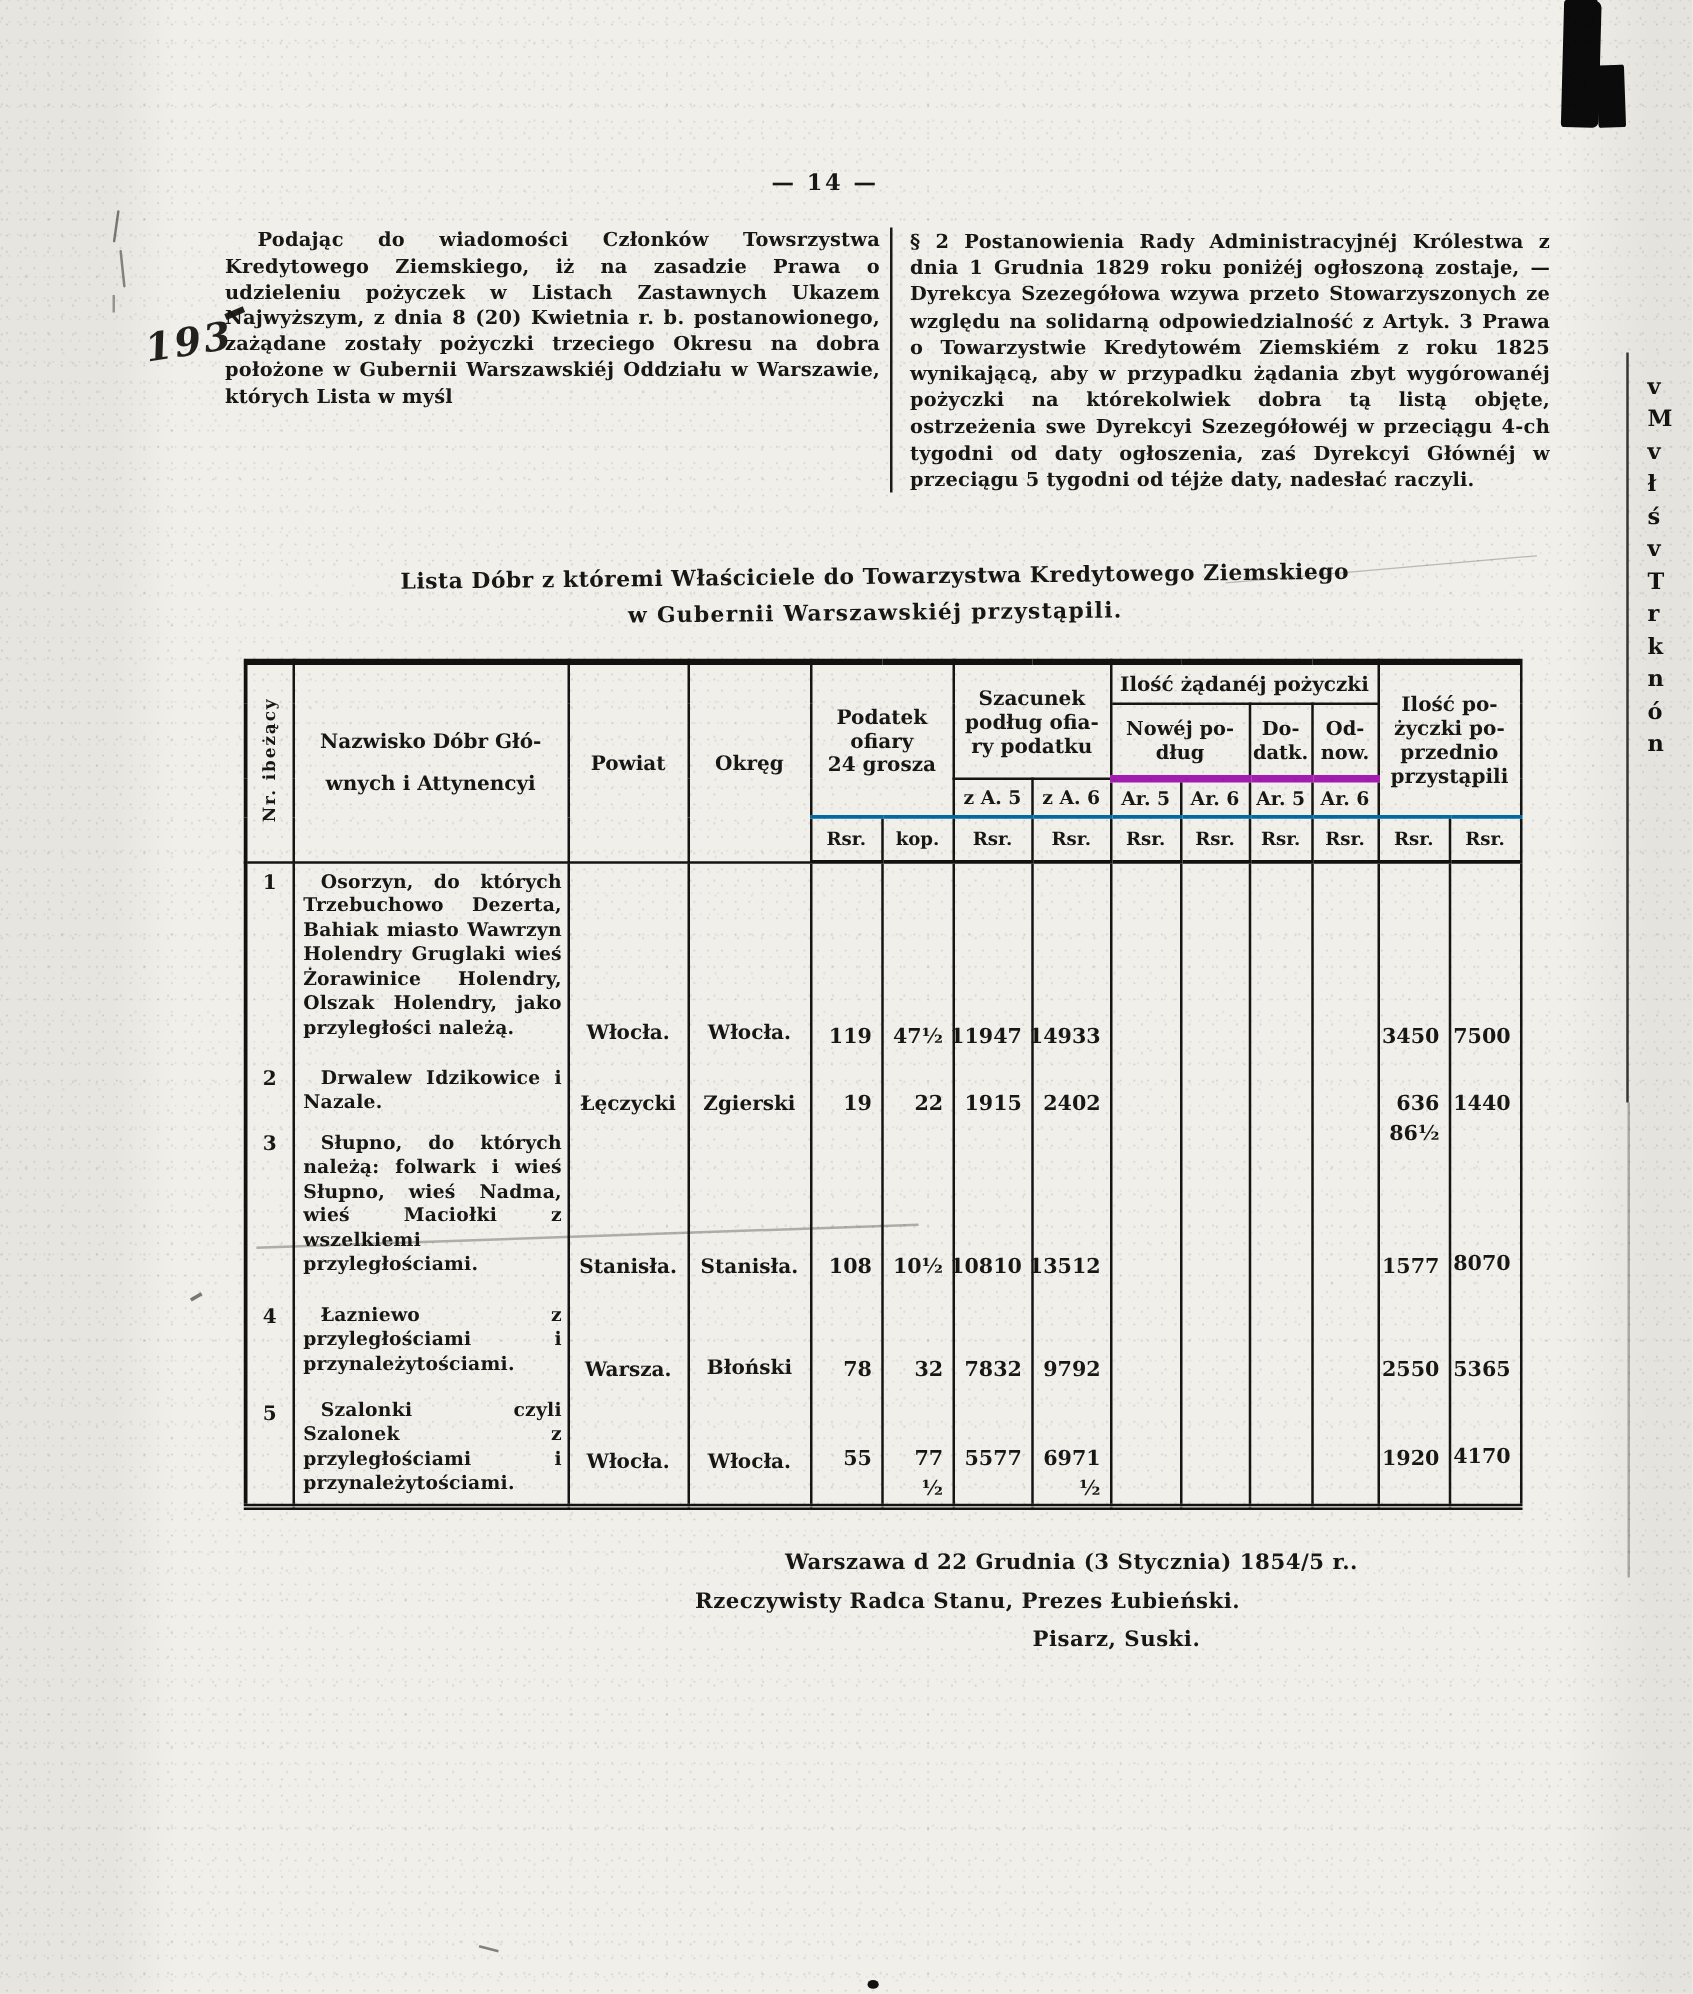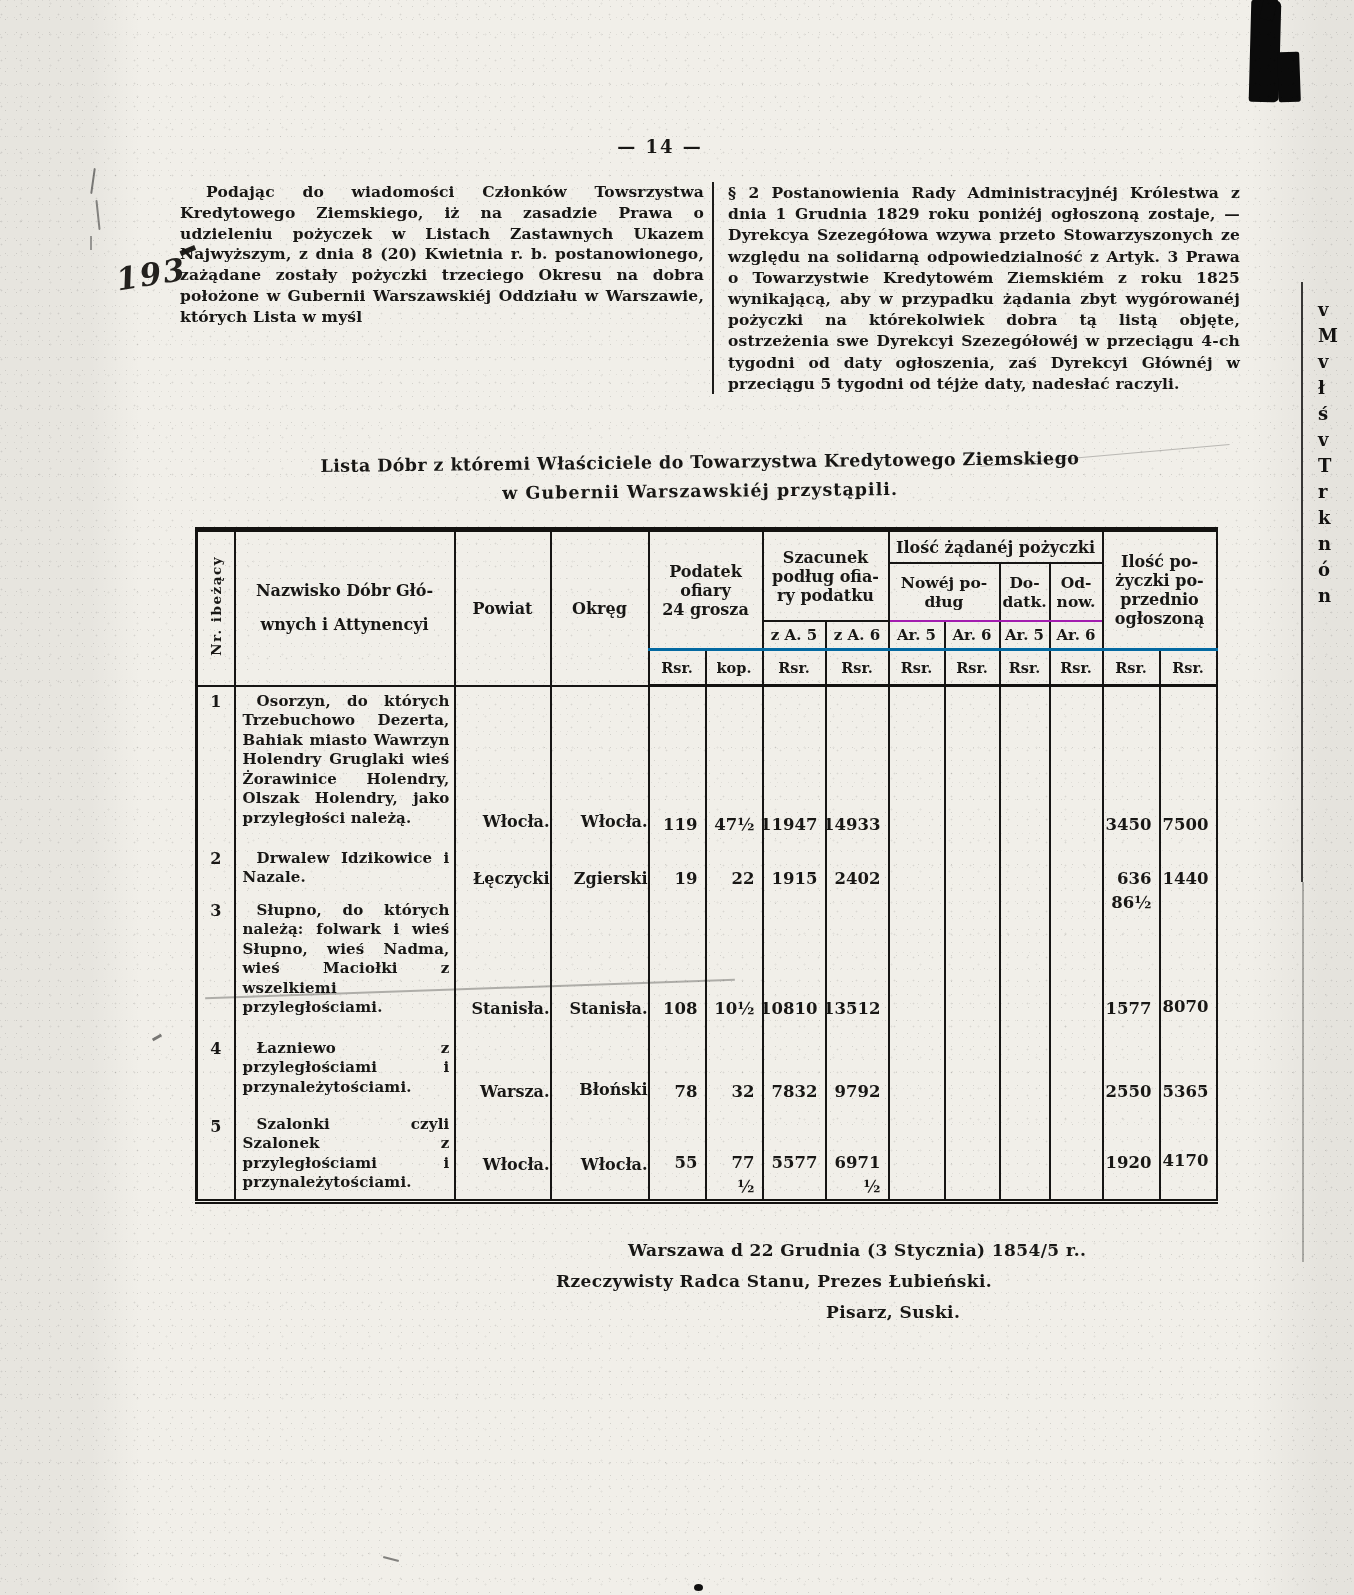--- a/index.html
+++ b/index.html
@@ -36,33 +36,33 @@
   .handwritten::after{content:"";display:block;position:absolute;right:-12px;top:-2px;width:16px;height:5px;background:#23211e;transform:rotate(-14deg);}
 
   .list-caption{left:200px;top:452px;width:1000px;text-align:center;font-size:17.5px;font-weight:700;letter-spacing:.4px;transform:rotate(-.6deg);}
   .list-caption .cap2{margin-top:9px;letter-spacing:1px;}
 
   table.credit{border-collapse:collapse;table-layout:fixed;width:1020px;position:absolute;left:195px;top:527px;
     border-top:5px solid #131210;border-bottom:5px double #131210;border-left:3px solid #131210;border-right:2px solid #131210;}
   table.credit th, table.credit td{border-left:2px solid #161514;border-right:2px solid #161514;padding:0;}
   table.credit thead th{font-weight:700;text-align:center;vertical-align:middle;white-space:pre-line;}
   tr.b1 th{border-bottom:2px solid #161514;height:30px;font-size:16px;}
-  tr.b2 th{border-bottom:2px solid #a21caf;height:56px;font-size:15.5px;line-height:19px;}
+  tr.b2 th{border-bottom:6px solid #a21caf;height:56px;font-size:15.5px;line-height:19px;}
   tr.b3 th{height:26px;font-size:15px;}
   tr.b4 th{border-top:3px solid #0369a1;border-bottom:3px solid #131210;height:33px;font-size:14.5px;}
   .th-nr,.th-name,.th-powiat,.th-okreg{border-bottom:none;}
   .th-name{font-size:16.5px;line-height:34px;}
   .th-powiat,.th-okreg{font-size:16.5px;}
   .th-podatek,.th-szacunek,.th-poprzednio{font-size:15.5px;line-height:19px;}
   .vert{writing-mode:vertical-rl;transform:rotate(180deg);font-size:13.5px;font-weight:700;letter-spacing:1.5px;display:inline-block;}
   td.bodycell{height:512px;position:relative;vertical-align:top;font-weight:700;}
   td.bodycell .e{position:absolute;}
   td.col-name .e{left:7px;right:4px;text-align:justify;text-indent:14px;font-size:15px;line-height:19.6px;letter-spacing:.2px;}
   td.col-nr .e{left:0;right:0;text-align:center;font-size:16px;}
-  td.col-place .e{left:0;right:0;text-align:right;font-size:16px;}
+  td.col-place .e{left:0;right:0;text-align:center;font-size:16px;}
   td.col-num .e{right:7px;font-size:16.5px;}
   .scratch{left:205px;top:988px;width:530px;height:1.5px;background:rgba(20,20,20,.3);transform:rotate(-2deg);}
   .scratch2{left:980px;top:455px;width:250px;height:1px;background:rgba(20,20,20,.25);transform:rotate(-5deg);}
 
   .footer-line{font-size:17px;font-weight:700;letter-spacing:.4px;}
   .f1{left:628px;top:1240px;}
   .f2{left:556px;top:1271px;}
   .f3{left:826px;top:1302px;}
 
   .blob1{left:1250px;top:0;width:30px;height:102px;background:#0b0b0b;border-radius:3px 6px 5px 3px;transform:rotate(1.5deg);}
@@ -126,21 +126,21 @@
       <th rowspan="3" colspan="2" class="th-podatek">Podatek
 ofiary
 24 grosza</th>
       <th rowspan="2" colspan="2" class="th-szacunek">Szacunek
 podług ofia-
 ry podatku</th>
       <th colspan="4" class="th-zadana">Ilość żądanéj pożyczki</th>
       <th rowspan="3" colspan="2" class="th-poprzednio">Ilość po-
 życzki po-
 przednio
-ogłoszoną</th>
+przystąpili</th>
     </tr>
     <tr class="b2">
       <th colspan="2">Nowéj po-
 dług</th>
       <th>Do-
 datk.</th>
       <th>Od-
 now.</th>
     </tr>
     <tr class="b3">

